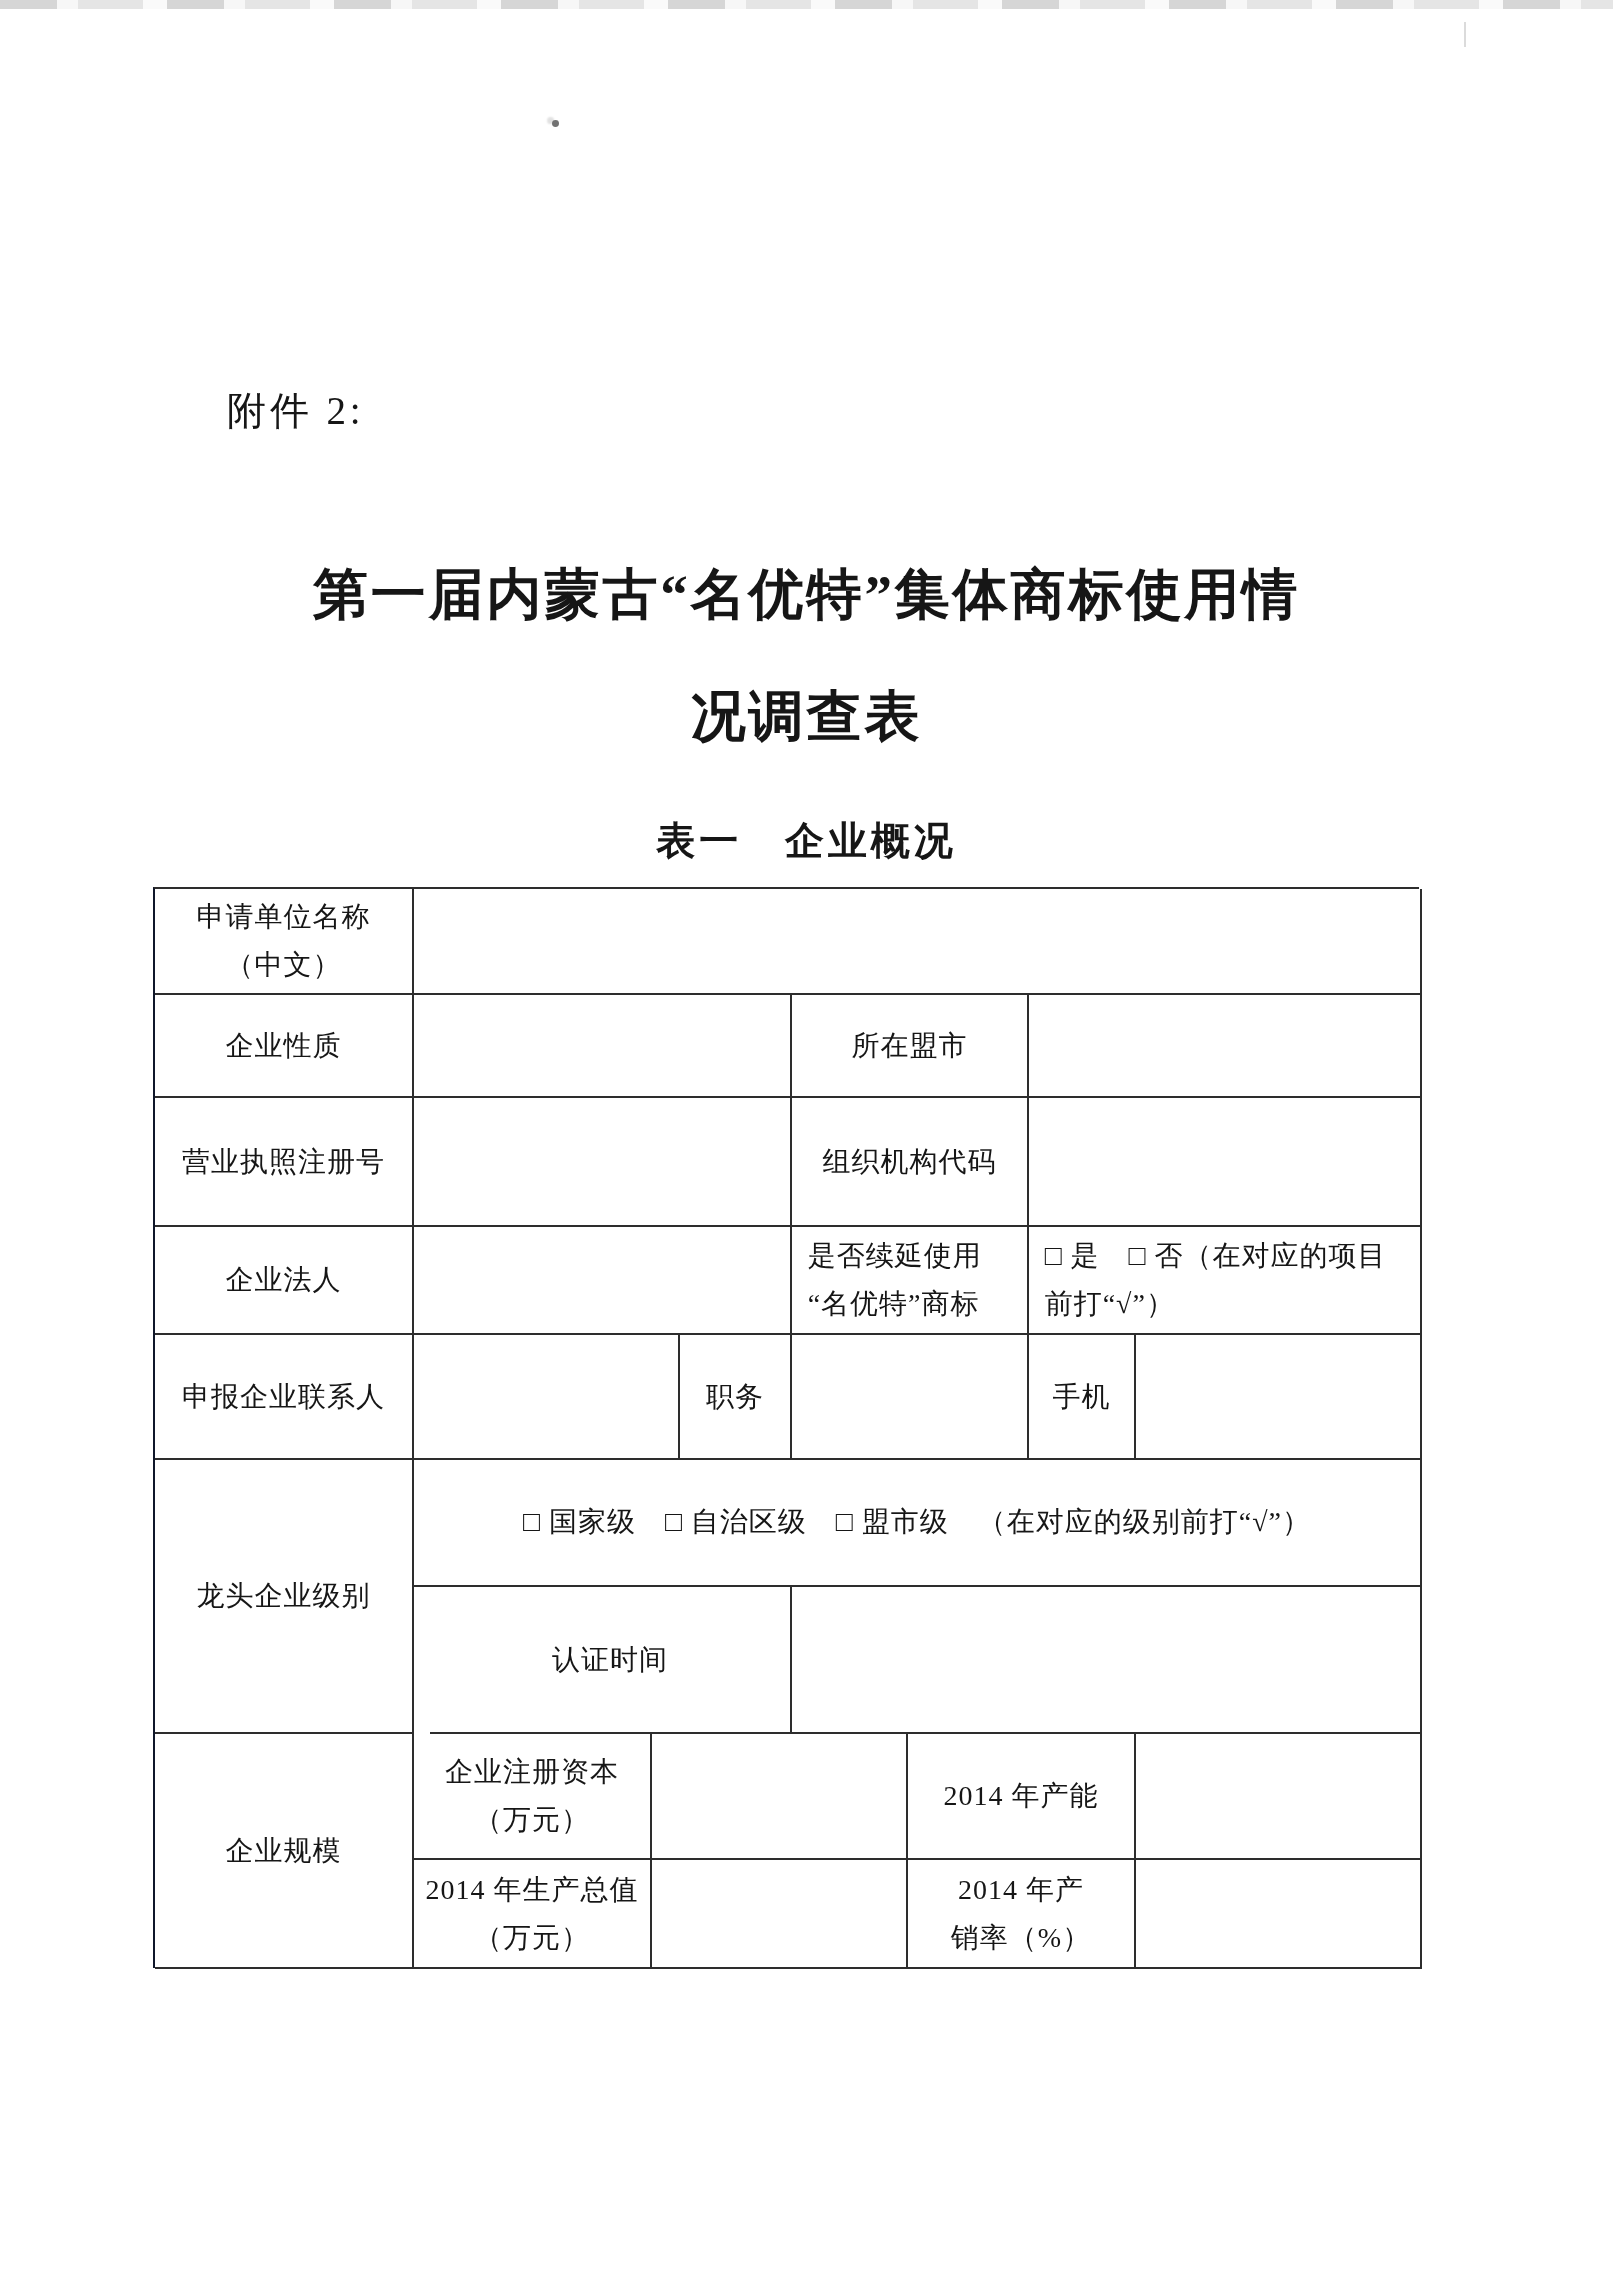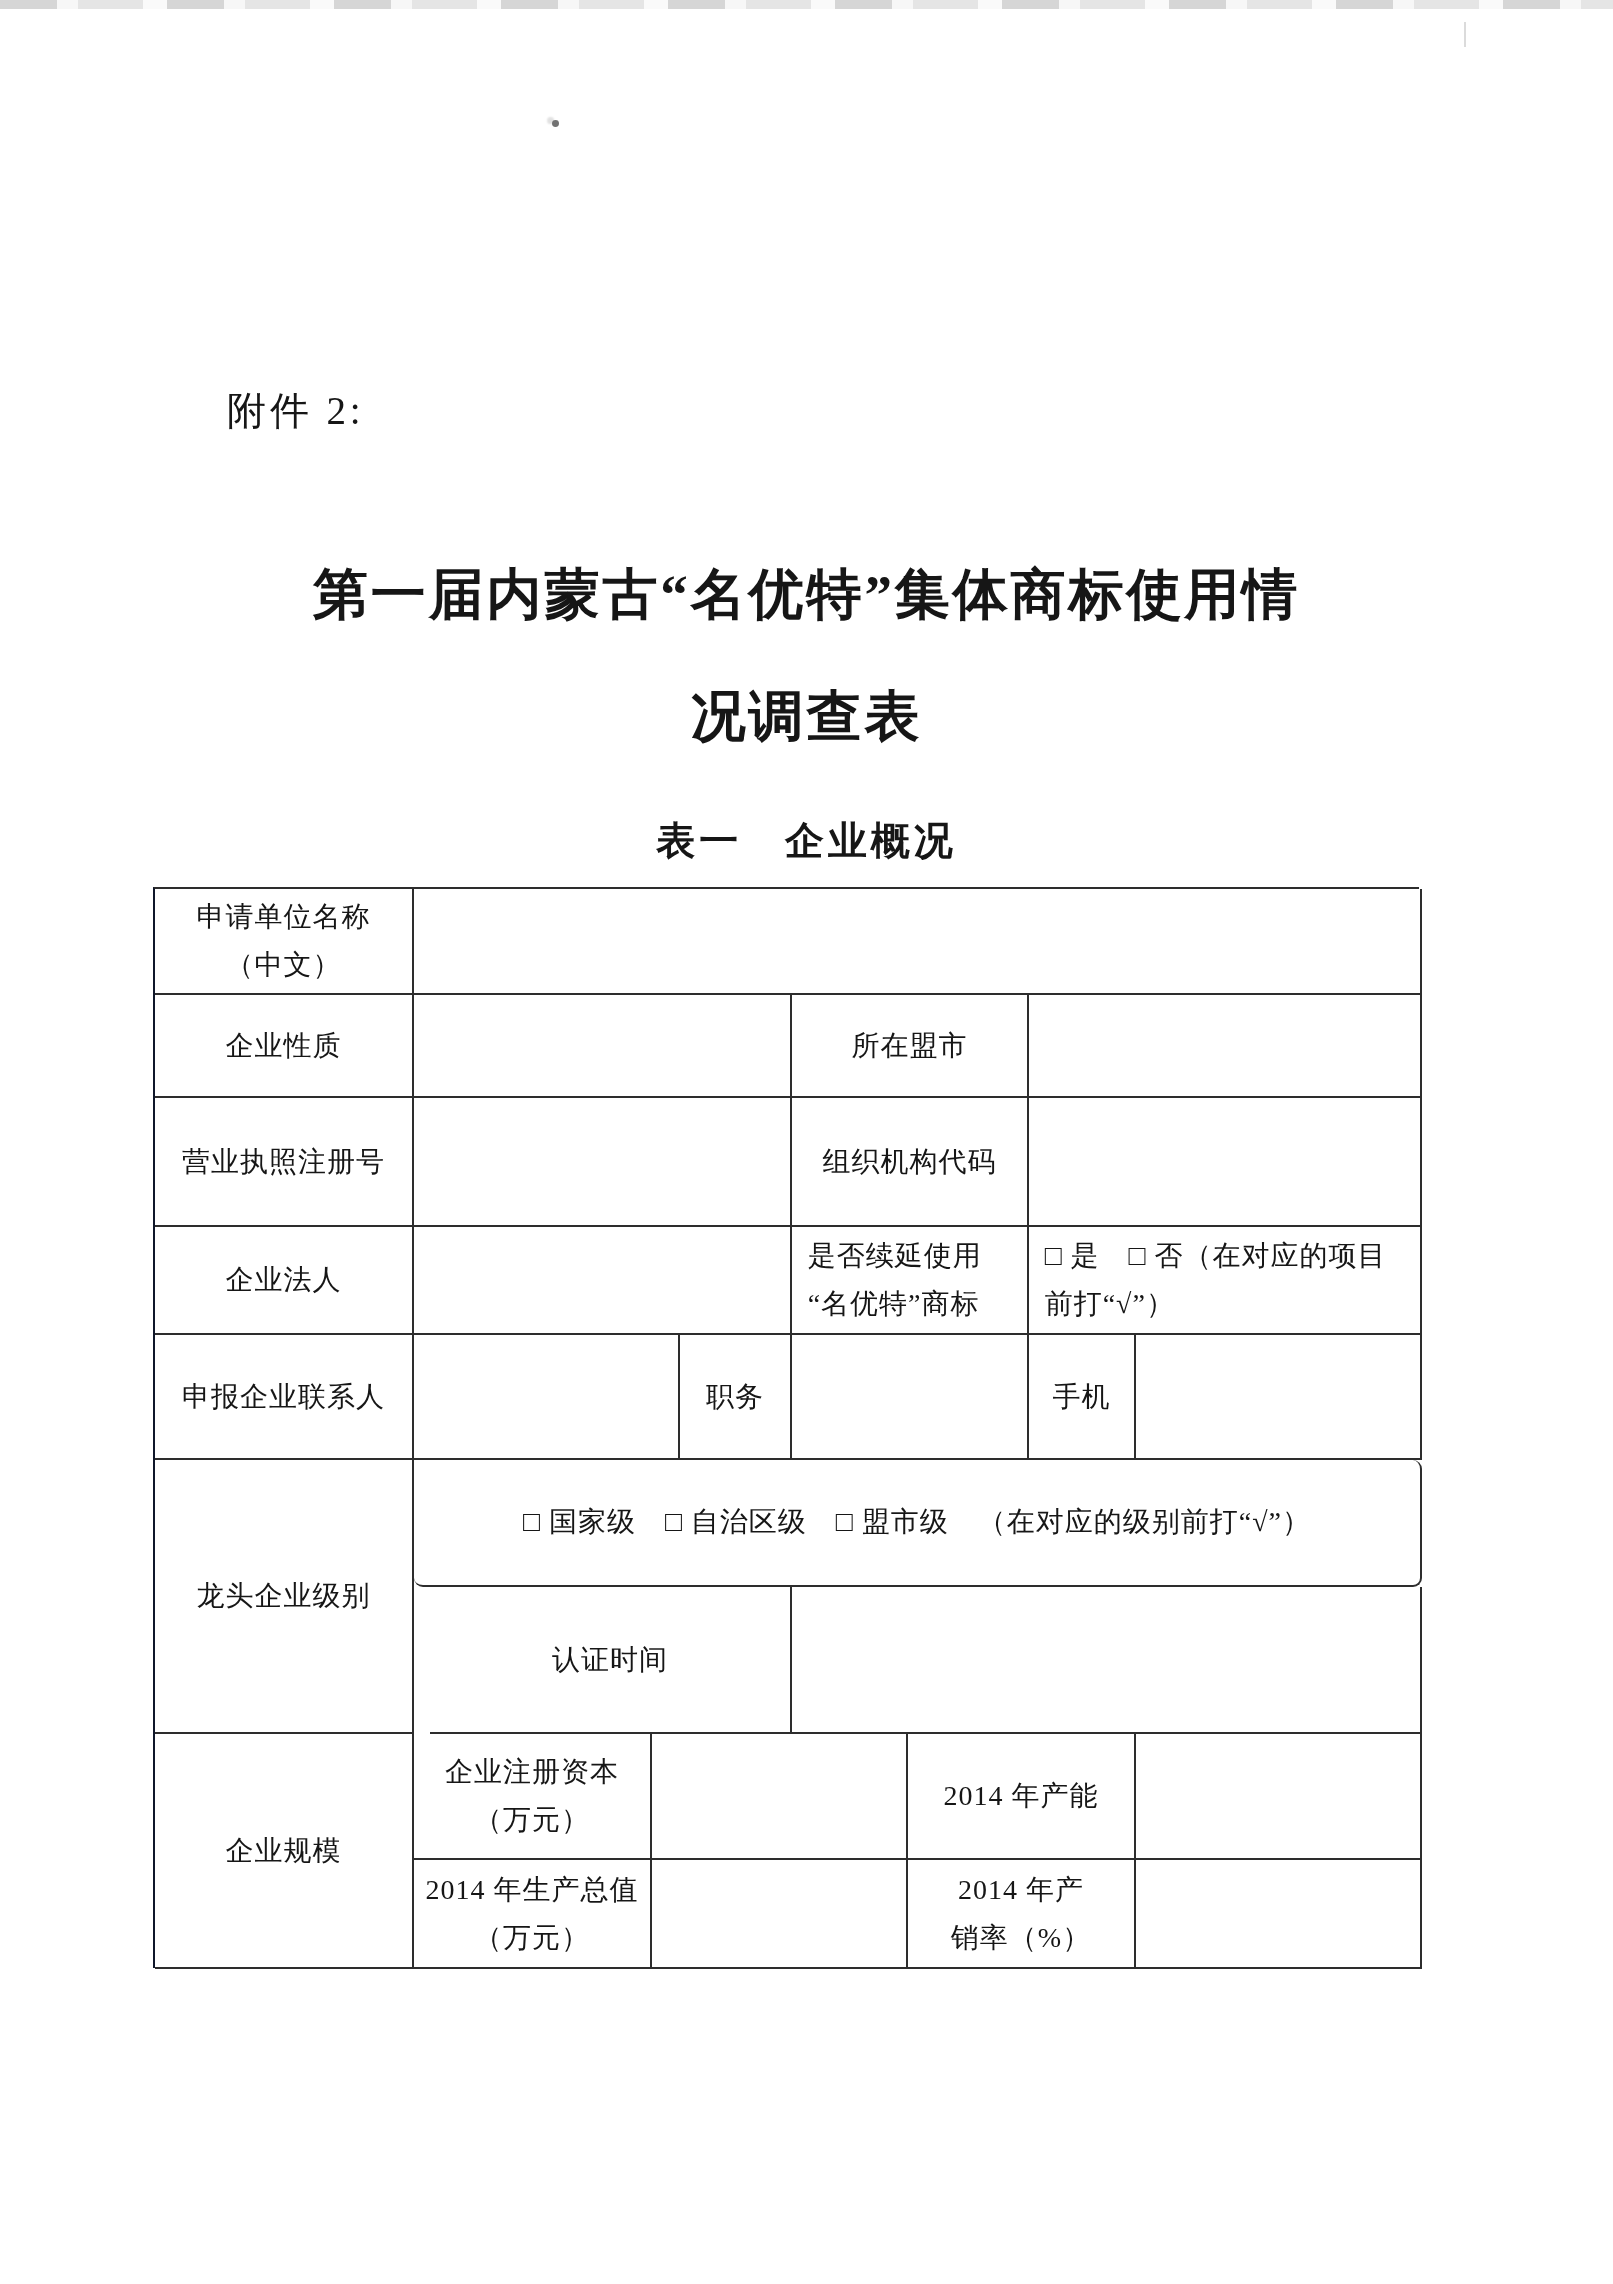--- a/index.html
+++ b/index.html
@@ -49,21 +49,21 @@
     grid-template-rows:106px 103px 129px 108px 125px 127px 147px 126px 109px;
     border-top:2px solid #2d2d2d; border-left:2px solid #0f172a;
     font-size:28px; line-height:1.7; letter-spacing:1px;
   }
   .cell {
     border-right:2px solid #2d2d2d; border-bottom:2px solid #2d2d2d;
     display:flex; flex-direction:column; align-items:center; justify-content:center;
     text-align:center; padding:3.9px 7.8px;
   }
   .cell.left { align-items:flex-start; text-align:left; padding-left:15.7px; padding-right:9.8px; }
-  .cell.options { line-height:1.8;border-radius:9px; }
+  .cell.options { line-height:1.8; }
   .nowrap { white-space:nowrap; }
 </style>
 </head>
 <body>
 
 <div class="scan-strip"></div>
 <div class="scan-dot"></div>
 <div class="scan-tick"></div>
 
 <div class="attachment">附件 2:</div>

